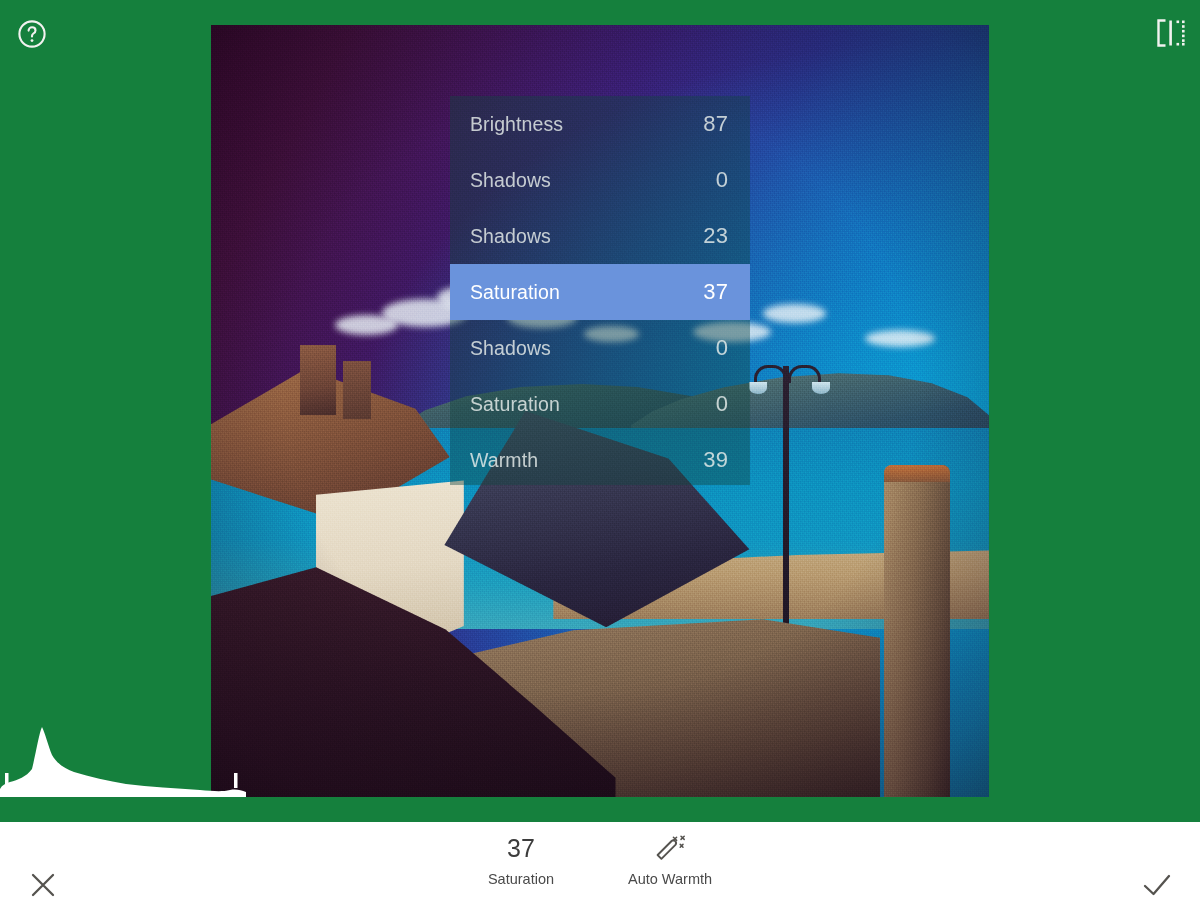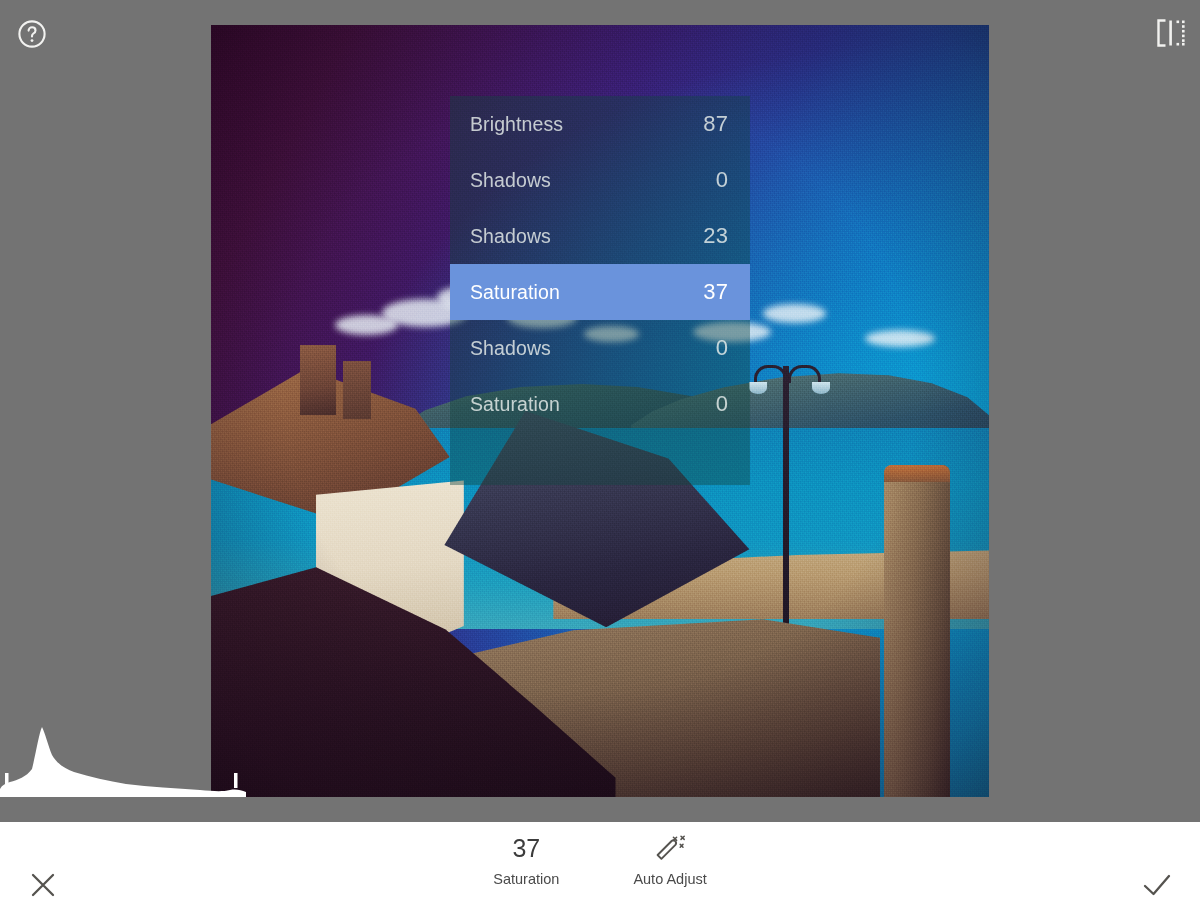--- a/index.html
+++ b/index.html
@@ -3,21 +3,21 @@
 <meta charset="utf-8">
 <title>Photo Editor</title>
 <style>
   * { margin:0; padding:0; box-sizing:border-box; }
   html, body {
     width:1200px; height:900px; overflow:hidden;
     background:#262520;
     font-family:"Liberation Sans", sans-serif;
     -webkit-font-smoothing:antialiased;
   }
-  #app { position:relative; width:1200px; height:900px; background:#737373; }
+  #app { position:relative; width:1200px; height:900px; background:#15803d; }
 
   
   .topbar { position:absolute; top:0; left:0; width:1200px; height:70px; z-index:40; }
   .help-btn {
     position:absolute; left:17px; top:19px; width:30px; height:30px;
     cursor:pointer;
   }
   .compare-btn {
     position:absolute; left:1155px; top:18px; width:32px; height:30px;
     cursor:pointer;
@@ -300,20 +300,24 @@
         <span class="val">37</span>
       </div>
       <div class="adj-row">
         <span class="lbl">Shadows</span>
         <span class="val">0</span>
       </div>
       <div class="adj-row">
         <span class="lbl">Saturation</span>
         <span class="val">0</span>
       </div>
+      <div class="adj-row">
+        <span class="lbl">Warmth</span>
+        <span class="val">39</span>
+      </div>
     </div>
 
   <div class="histogram">
     <svg width="246" height="92" viewBox="0 0 246 92" preserveAspectRatio="none">
       <path d="M0 92 L0 84 C2 80 6 78 10 77 C18 75 26 72 32 64
                C36 48 39 28 42 22 C45 28 48 40 52 50
                C58 60 66 64 74 67 C90 72 108 76 126 79
                C150 82 176 83 200 85 C212 86 222 87 230 85
                C236 84 241 85 246 87 L246 92 Z" fill="#ffffff"></path>
       <rect x="5" y="68" width="3.5" height="15" fill="#ffffff"></rect>
@@ -342,21 +346,21 @@
             <g stroke="#55534f" stroke-width="1.9" fill="none" stroke-linecap="round" stroke-linejoin="round">
               <path d="M4.6 23.2 L18.6 9.2 a2.7 2.7 0 0 1 3.8 3.8 L8.4 27 Z" transform="translate(0,-3.2)"></path>
             </g>
             <g stroke="#55534f" stroke-width="1.5" stroke-linecap="round" fill="none">
               <path d="M20.4 2.2 L23.6 5.4 M23.6 2.2 L20.4 5.4"></path>
               <path d="M28.0 1.2 L31.2 4.4 M31.2 1.2 L28.0 4.4"></path>
               <path d="M27.2 9.4 L30.0 12.2 M30.0 9.4 L27.2 12.2"></path>
             </g>
           </svg>
         </div>
-        <div class="bb-label">Auto Adjust</div>
+        <div class="bb-label">Auto Warmth</div>
       </div>
 
     </div>
 
     <div class="bb-done">
       <svg width="32" height="30" viewBox="0 0 32 30">
         <path d="M4 16 L12.5 24 L28 6" stroke="#55534f" stroke-width="2.3" fill="none" stroke-linecap="round" stroke-linejoin="round"></path>
       </svg>
     </div>
   </div>

